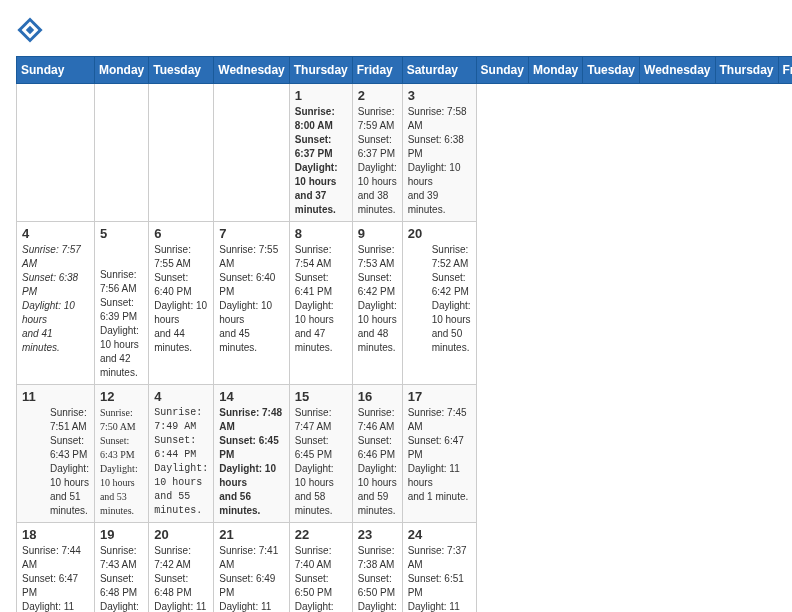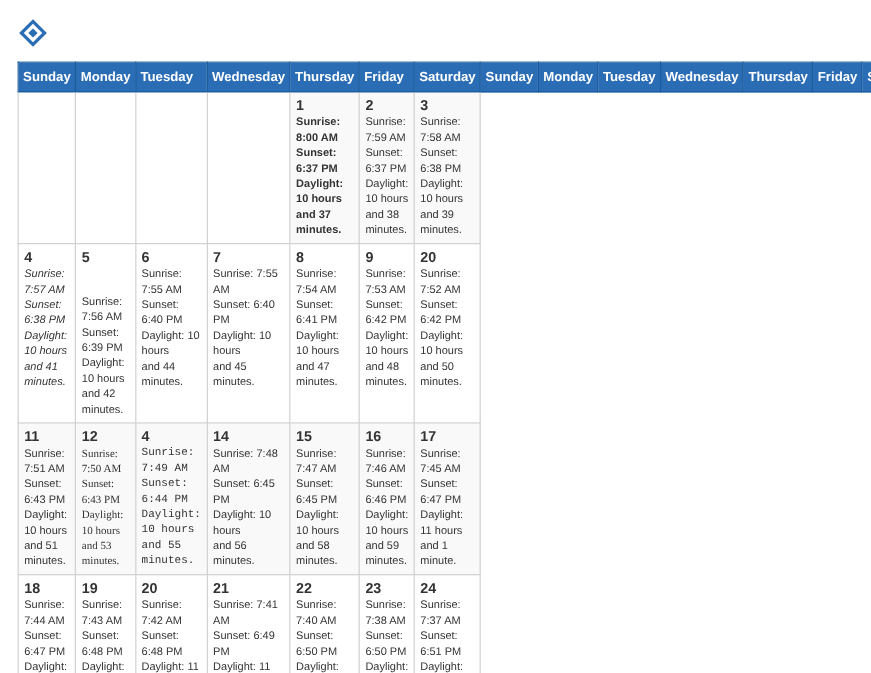--- a/index.html
+++ b/index.html
@@ -199,51 +199,51 @@
         </td>
         <td>
           <span class="day-number">9</span>
           <div class="day-info" style="white-space: pre-line;">Sunrise: 7:53 AM
 Sunset: 6:42 PM
 Daylight: 10 hours
 and 48 minutes.</div>
         </td>
         <td>
           <span class="day-number">20</span>
-          <div class="day-info" style="white-space: pre-line;">Sunrise: 7:52 AM
+          <div class="day-info" style="white-space: pre-line; margin-left: 24px;">Sunrise: 7:52 AM
 Sunset: 6:42 PM
 Daylight: 10 hours
 and 50 minutes.</div>
         </td>
       </tr>
       <tr>
         <td>
           <span class="day-number">11</span>
-          <div class="day-info" style="white-space: pre-line;">Sunrise: 7:51 AM
+          <div class="day-info" style="white-space: pre-line; margin-left: 28px;">Sunrise: 7:51 AM
 Sunset: 6:43 PM
 Daylight: 10 hours
 and 51 minutes.</div>
         </td>
         <td>
           <span class="day-number">12</span>
           <div class="day-info" style="white-space: pre-line; font-family: Liberation Serif, serif;">Sunrise: 7:50 AM
 Sunset: 6:43 PM
 Daylight: 10 hours
 and 53 minutes.</div>
         </td>
         <td>
           <span class="day-number">4</span>
           <div class="day-info" style="white-space: pre-line; font-family: Liberation Mono, monospace;">Sunrise: 7:49 AM
 Sunset: 6:44 PM
 Daylight: 10 hours
 and 55 minutes.</div>
         </td>
         <td>
           <span class="day-number">14</span>
-          <div class="day-info" style="white-space: pre-line;">Sunrise: 7:48 AM
+          <div class="day-info" style="white-space: pre-line; font-weight: bold;">Sunrise: 7:48 AM
 Sunset: 6:45 PM
 Daylight: 10 hours
 and 56 minutes.</div>
         </td>
         <td>
           <span class="day-number">15</span>
           <div class="day-info" style="white-space: pre-line;">Sunrise: 7:47 AM
 Sunset: 6:45 PM
 Daylight: 10 hours
 and 58 minutes.</div>

